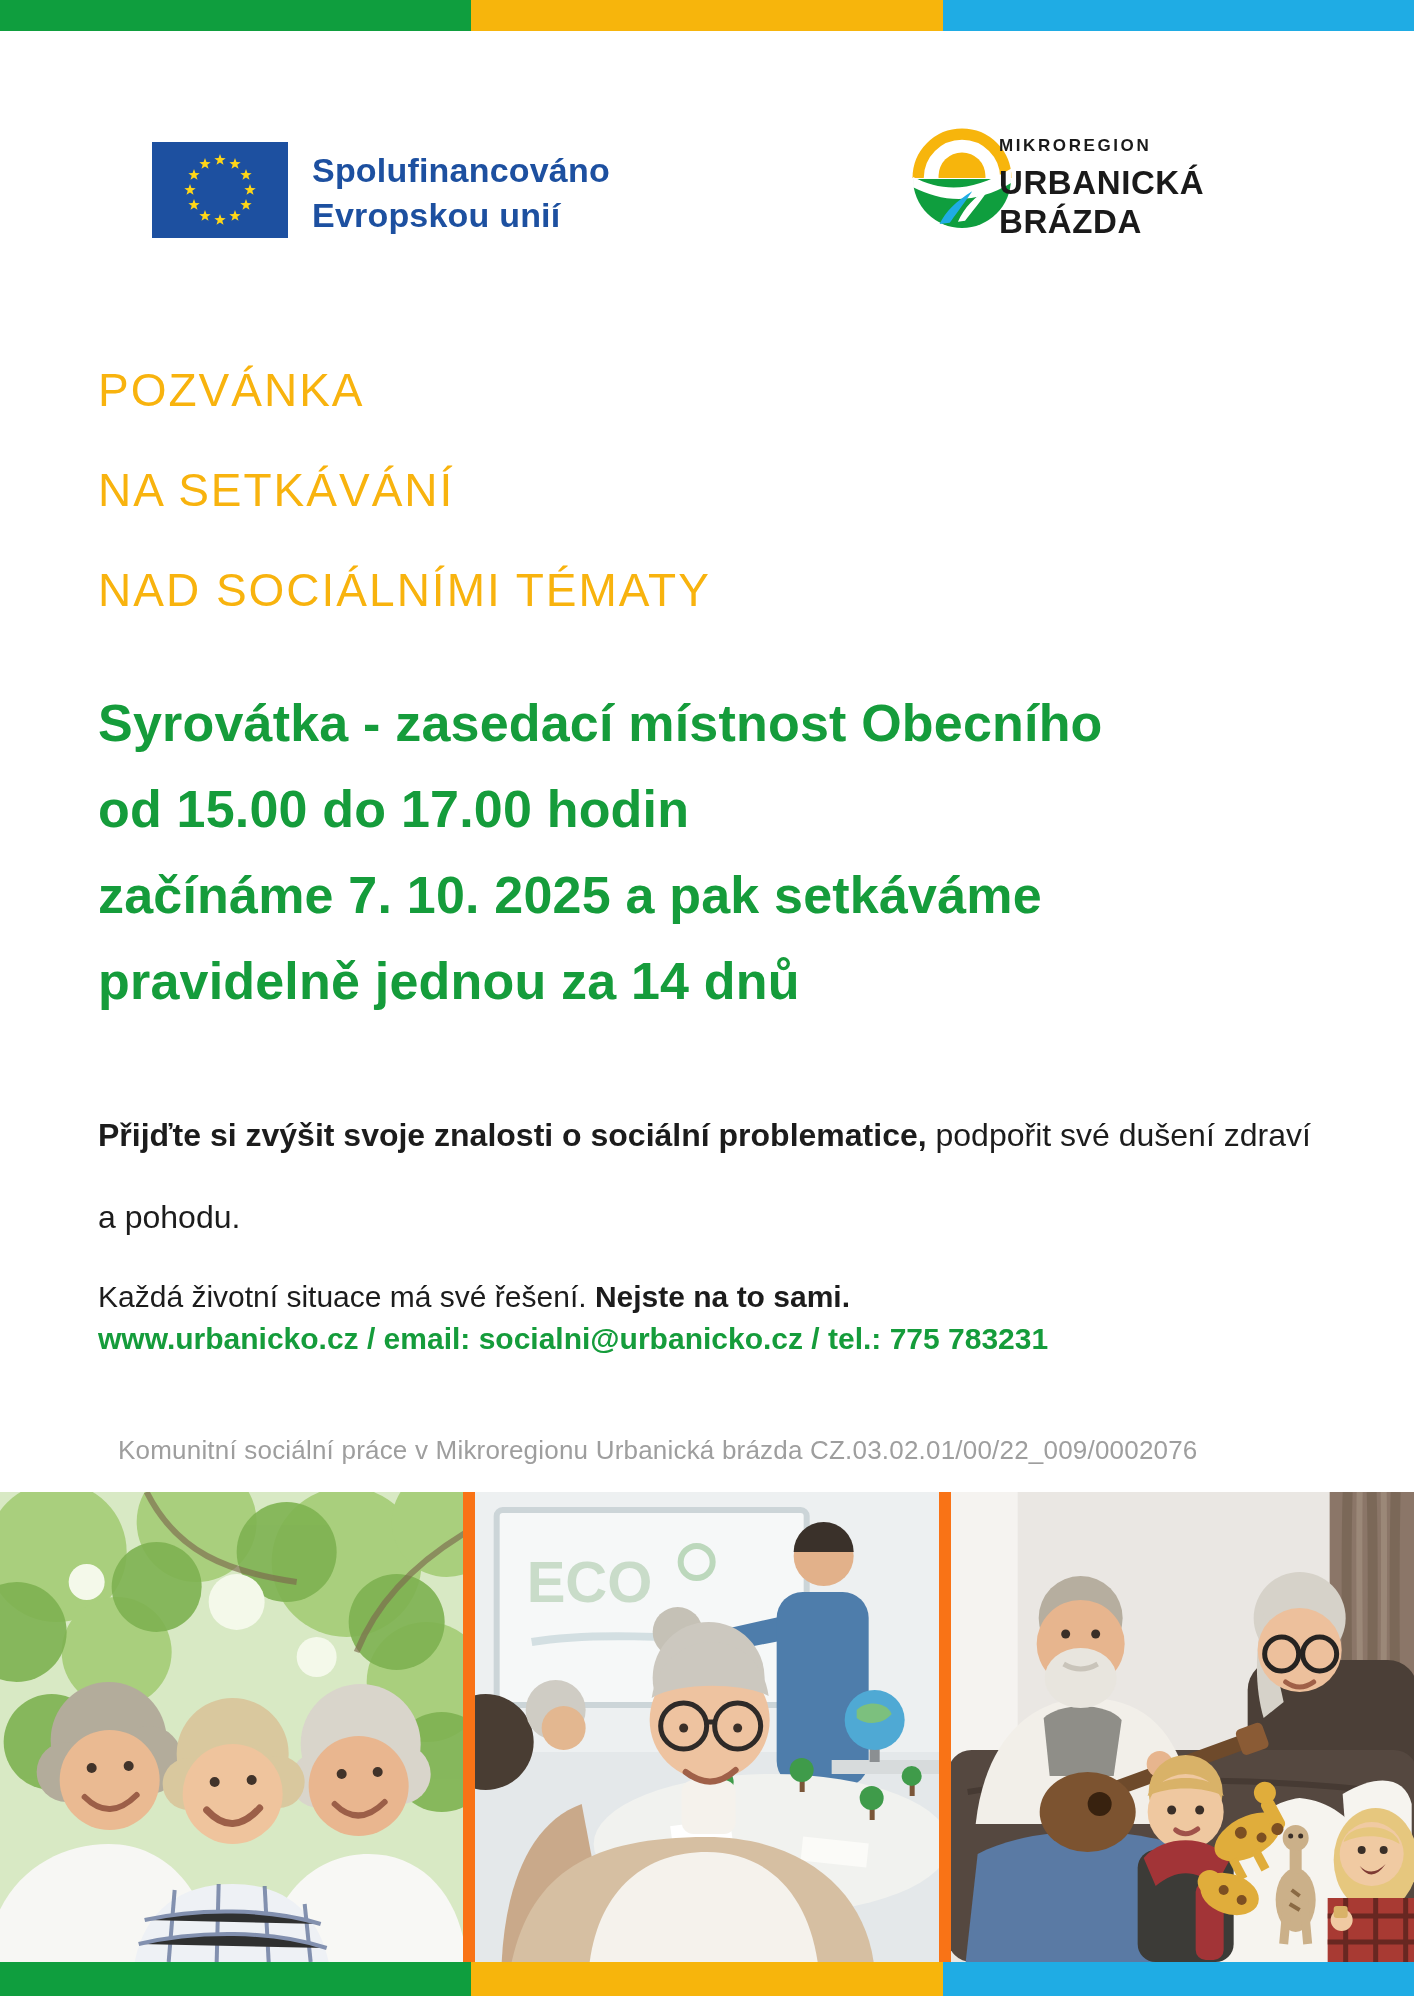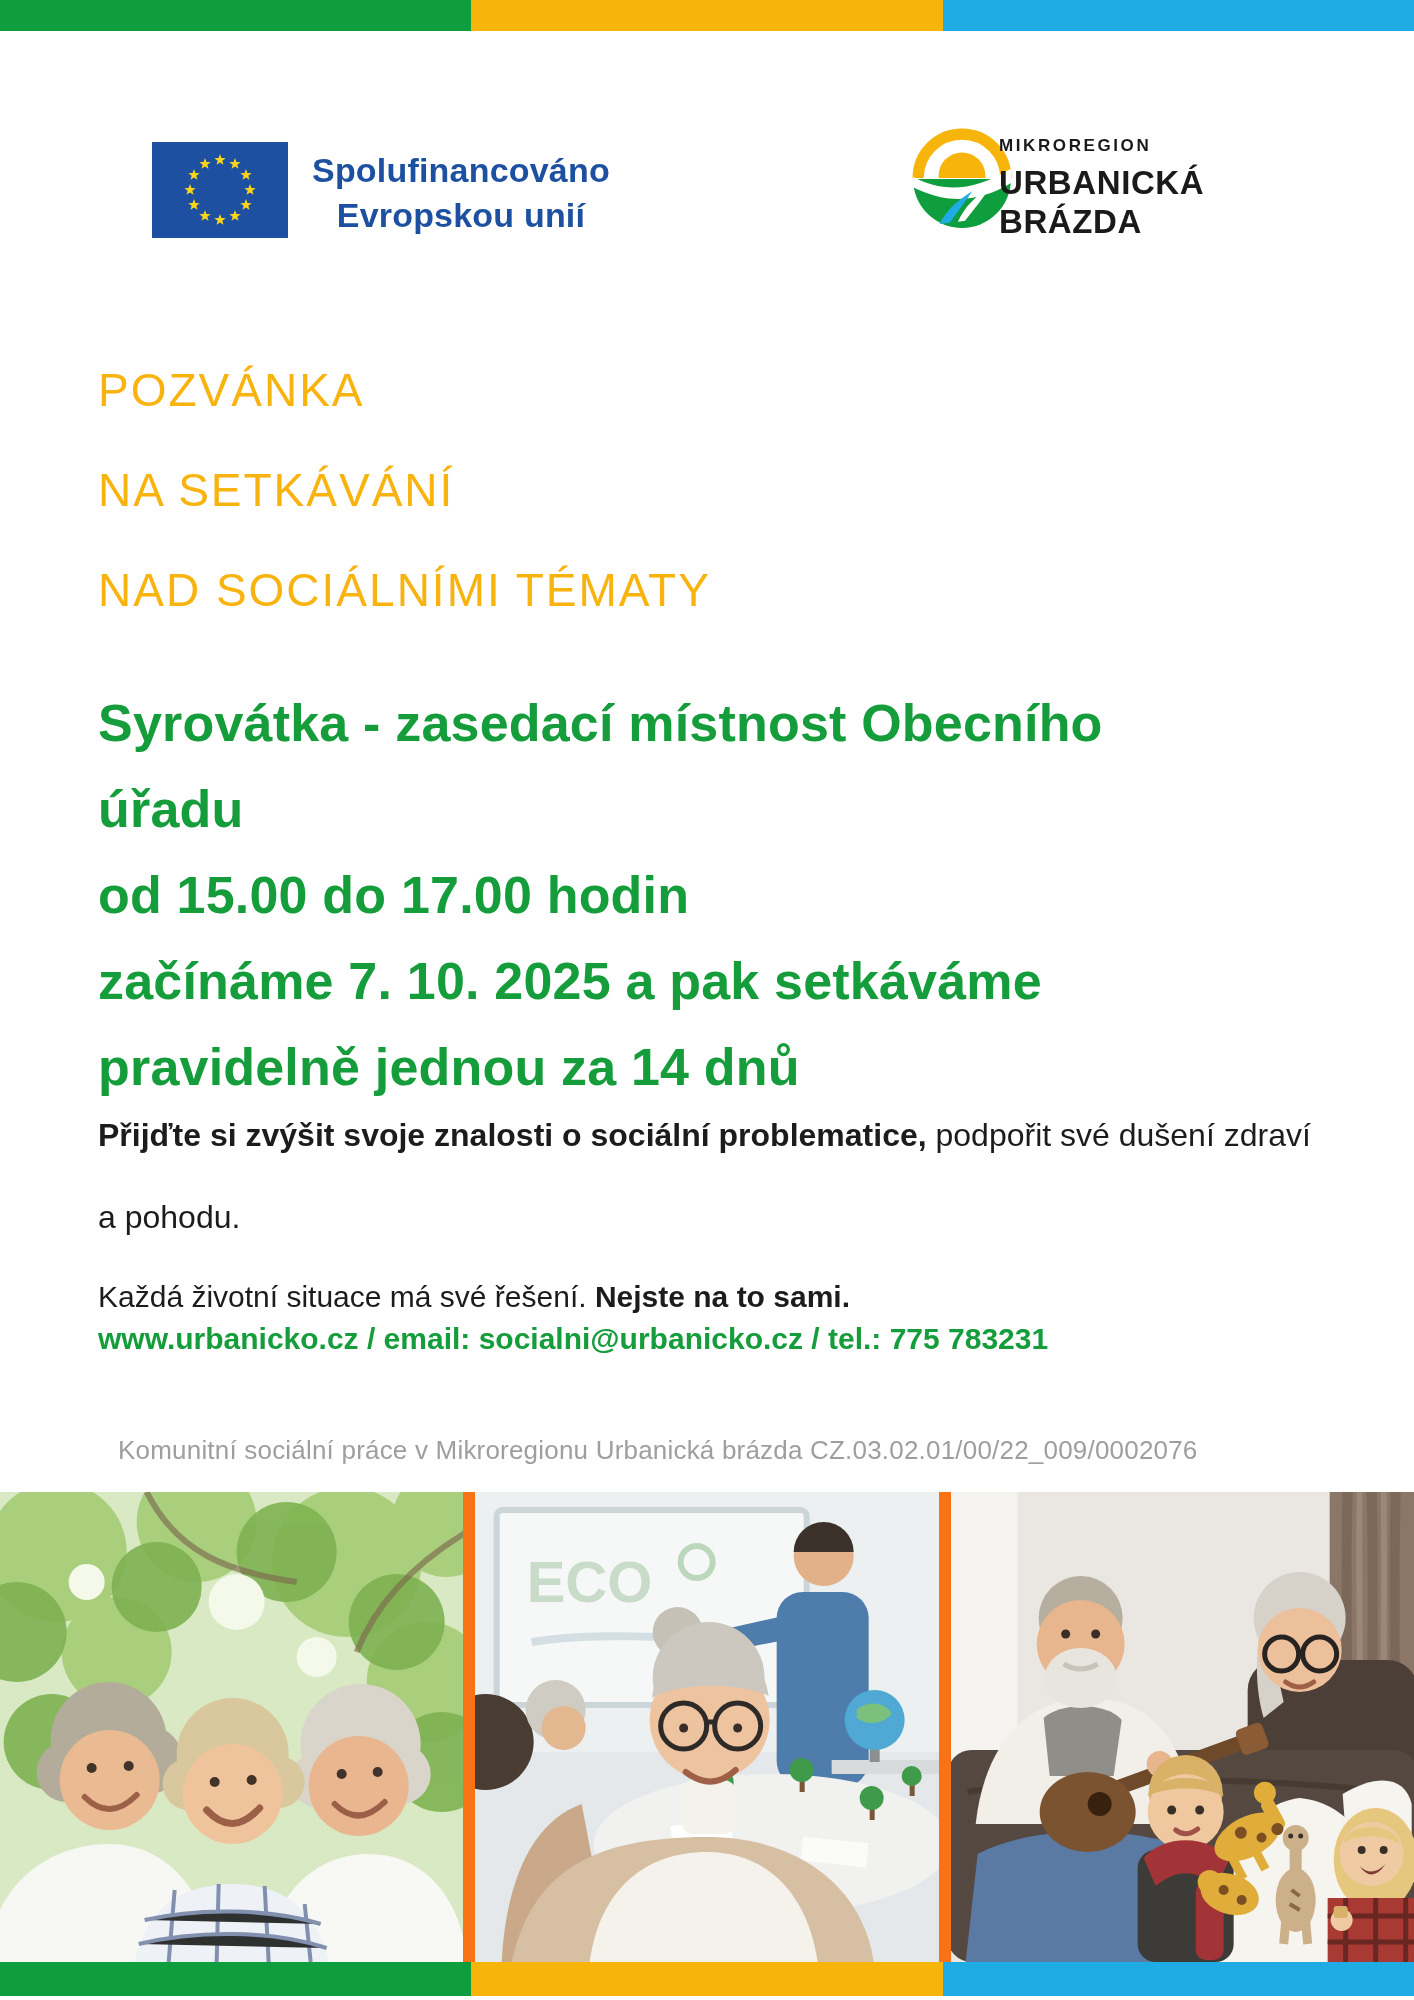--- a/index.html
+++ b/index.html
@@ -15,21 +15,21 @@
   .bar-top{top:0;height:31px;}
   .bar-bottom{top:1962px;height:34px;}
   .seg{flex:1;height:100%;}
   .seg-green{background:var(--stripe-green);}
   .seg-yellow{background:var(--stripe-yellow);}
   .seg-blue{background:var(--stripe-blue);}
 
   
   .eu-flag{position:absolute;left:152px;top:142px;width:136px;height:96px;}
   .eu-label{position:absolute;left:312px;top:148px;font-size:34px;line-height:45px;
-            font-weight:700;color:var(--eu-blue);letter-spacing:.2px;text-align:center;}
+            font-weight:700;color:var(--eu-blue);letter-spacing:.2px;}
   .mik-icon{position:absolute;left:911px;top:128px;width:102px;height:102px;}
   .mik-text{position:absolute;left:999px;top:136px;color:#1a1a1a;}
   .mik-kicker{font-size:17px;font-weight:700;letter-spacing:2.6px;margin-bottom:7px;}
   .mik-name{font-size:33px;font-weight:800;line-height:39px;letter-spacing:.6px;}
 
   
   .title{position:absolute;left:98px;top:340px;color:var(--title-yellow);
          font-size:46px;line-height:100px;font-weight:400;letter-spacing:2px;}
 
   
@@ -106,21 +106,20 @@
   </div>
 
   <div class="title">
     <div>POZVÁNKA</div>
     <div>NA SETKÁVÁNÍ</div>
     <div>NAD SOCIÁLNÍMI TÉMATY</div>
   </div>
 
   <div class="details">
     <div>Syrovátka - zasedací místnost Obecního</div>
-    <div>úřadu</div>
     <div>od 15.00 do 17.00 hodin</div>
     <div>začínáme 7. 10. 2025 a pak setkáváme</div>
     <div>pravidelně jednou za 14 dnů</div>
   </div>
 
   <div class="invite">
     <span class="b">Přijďte si zvýšit svoje znalosti o sociální problematice,</span><span> podpořit své dušení zdraví a pohodu.</span>
   </div>
 
   <div class="note-block">

